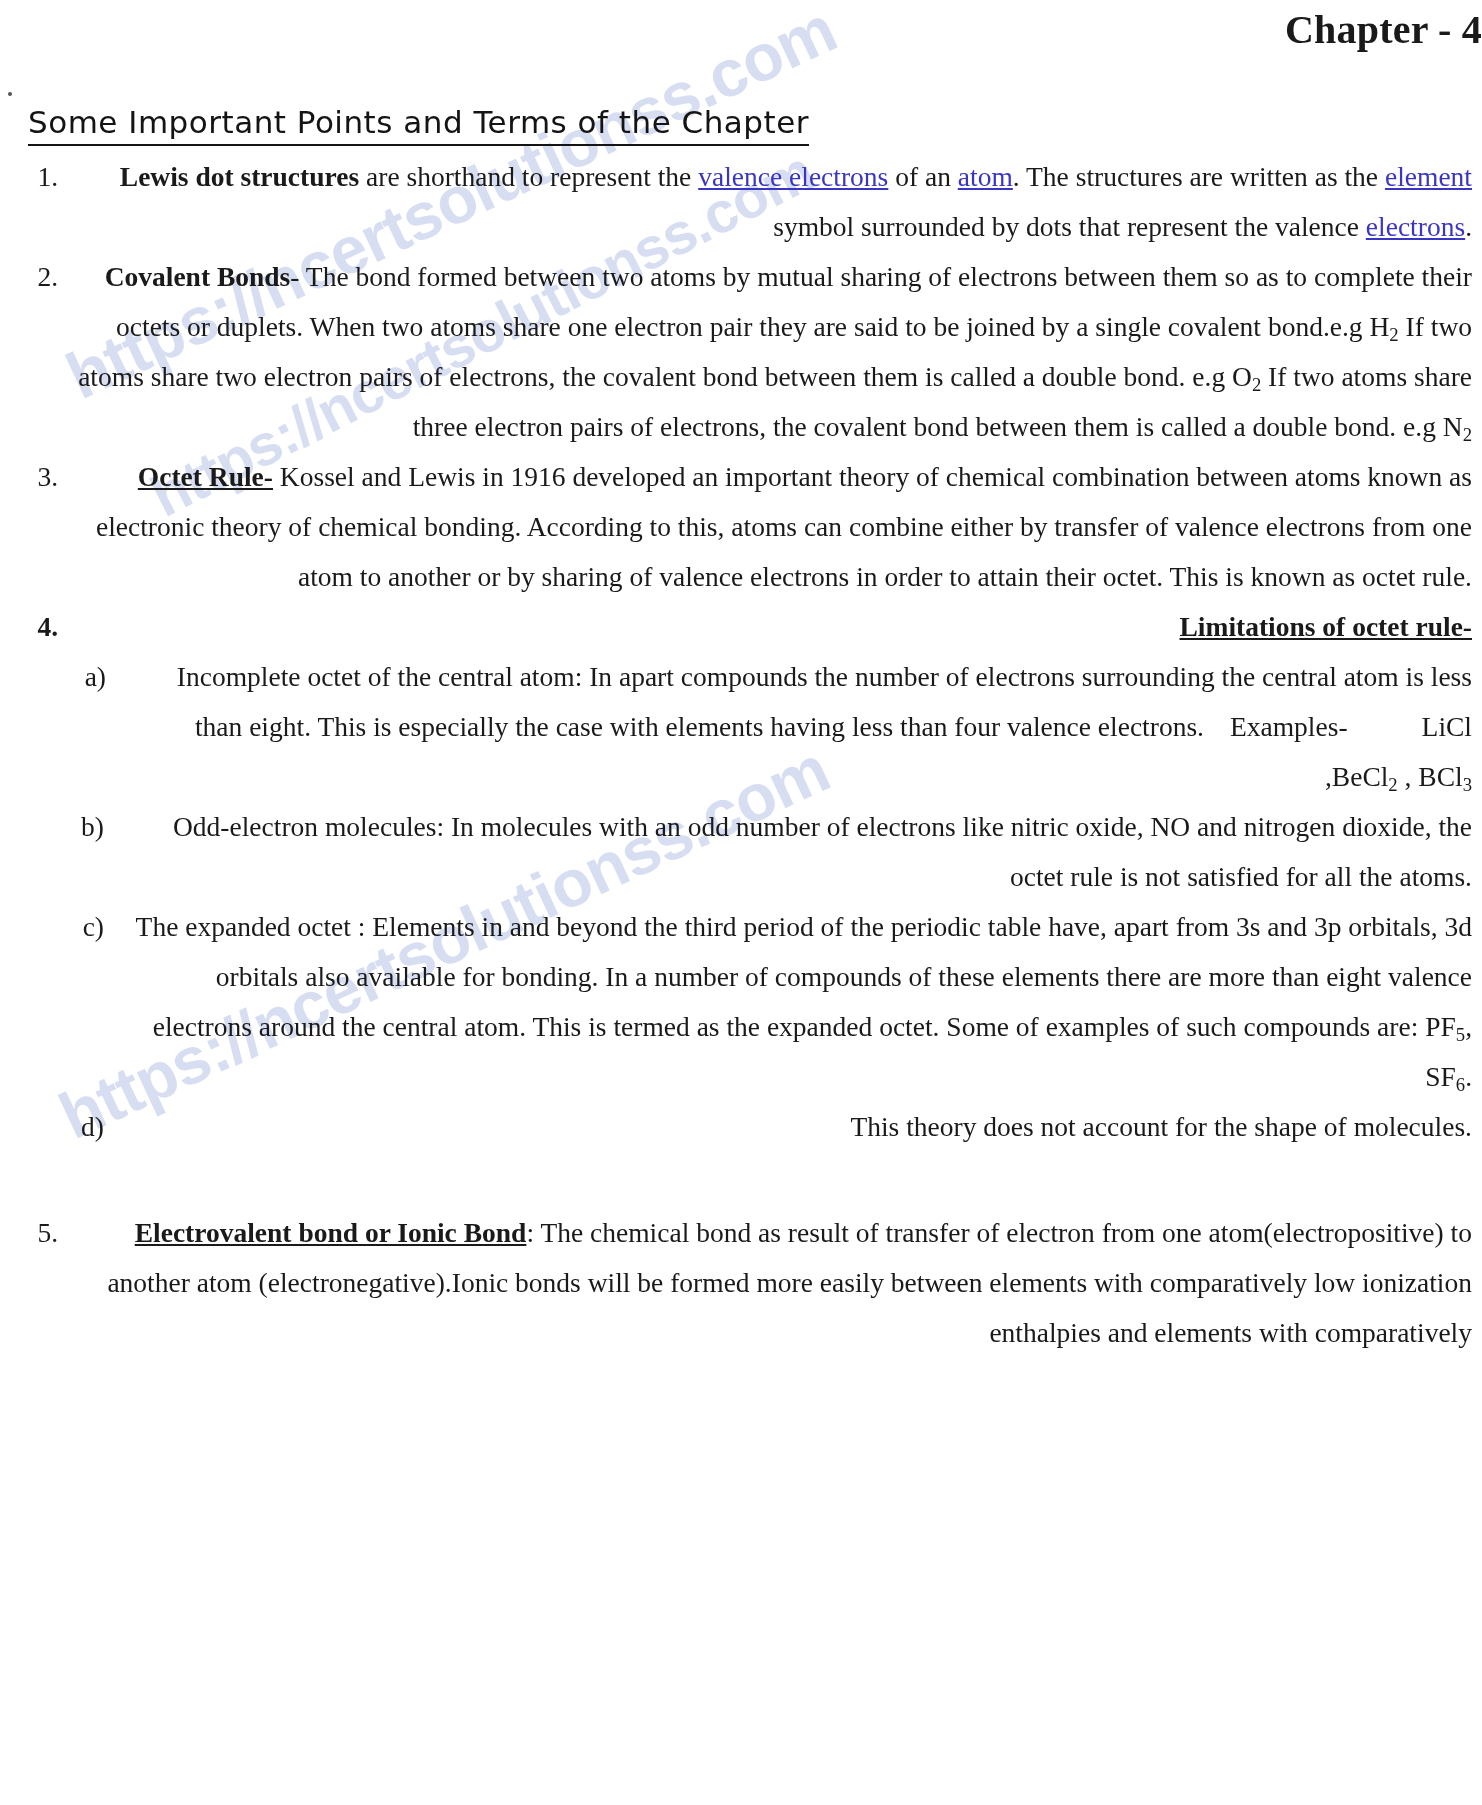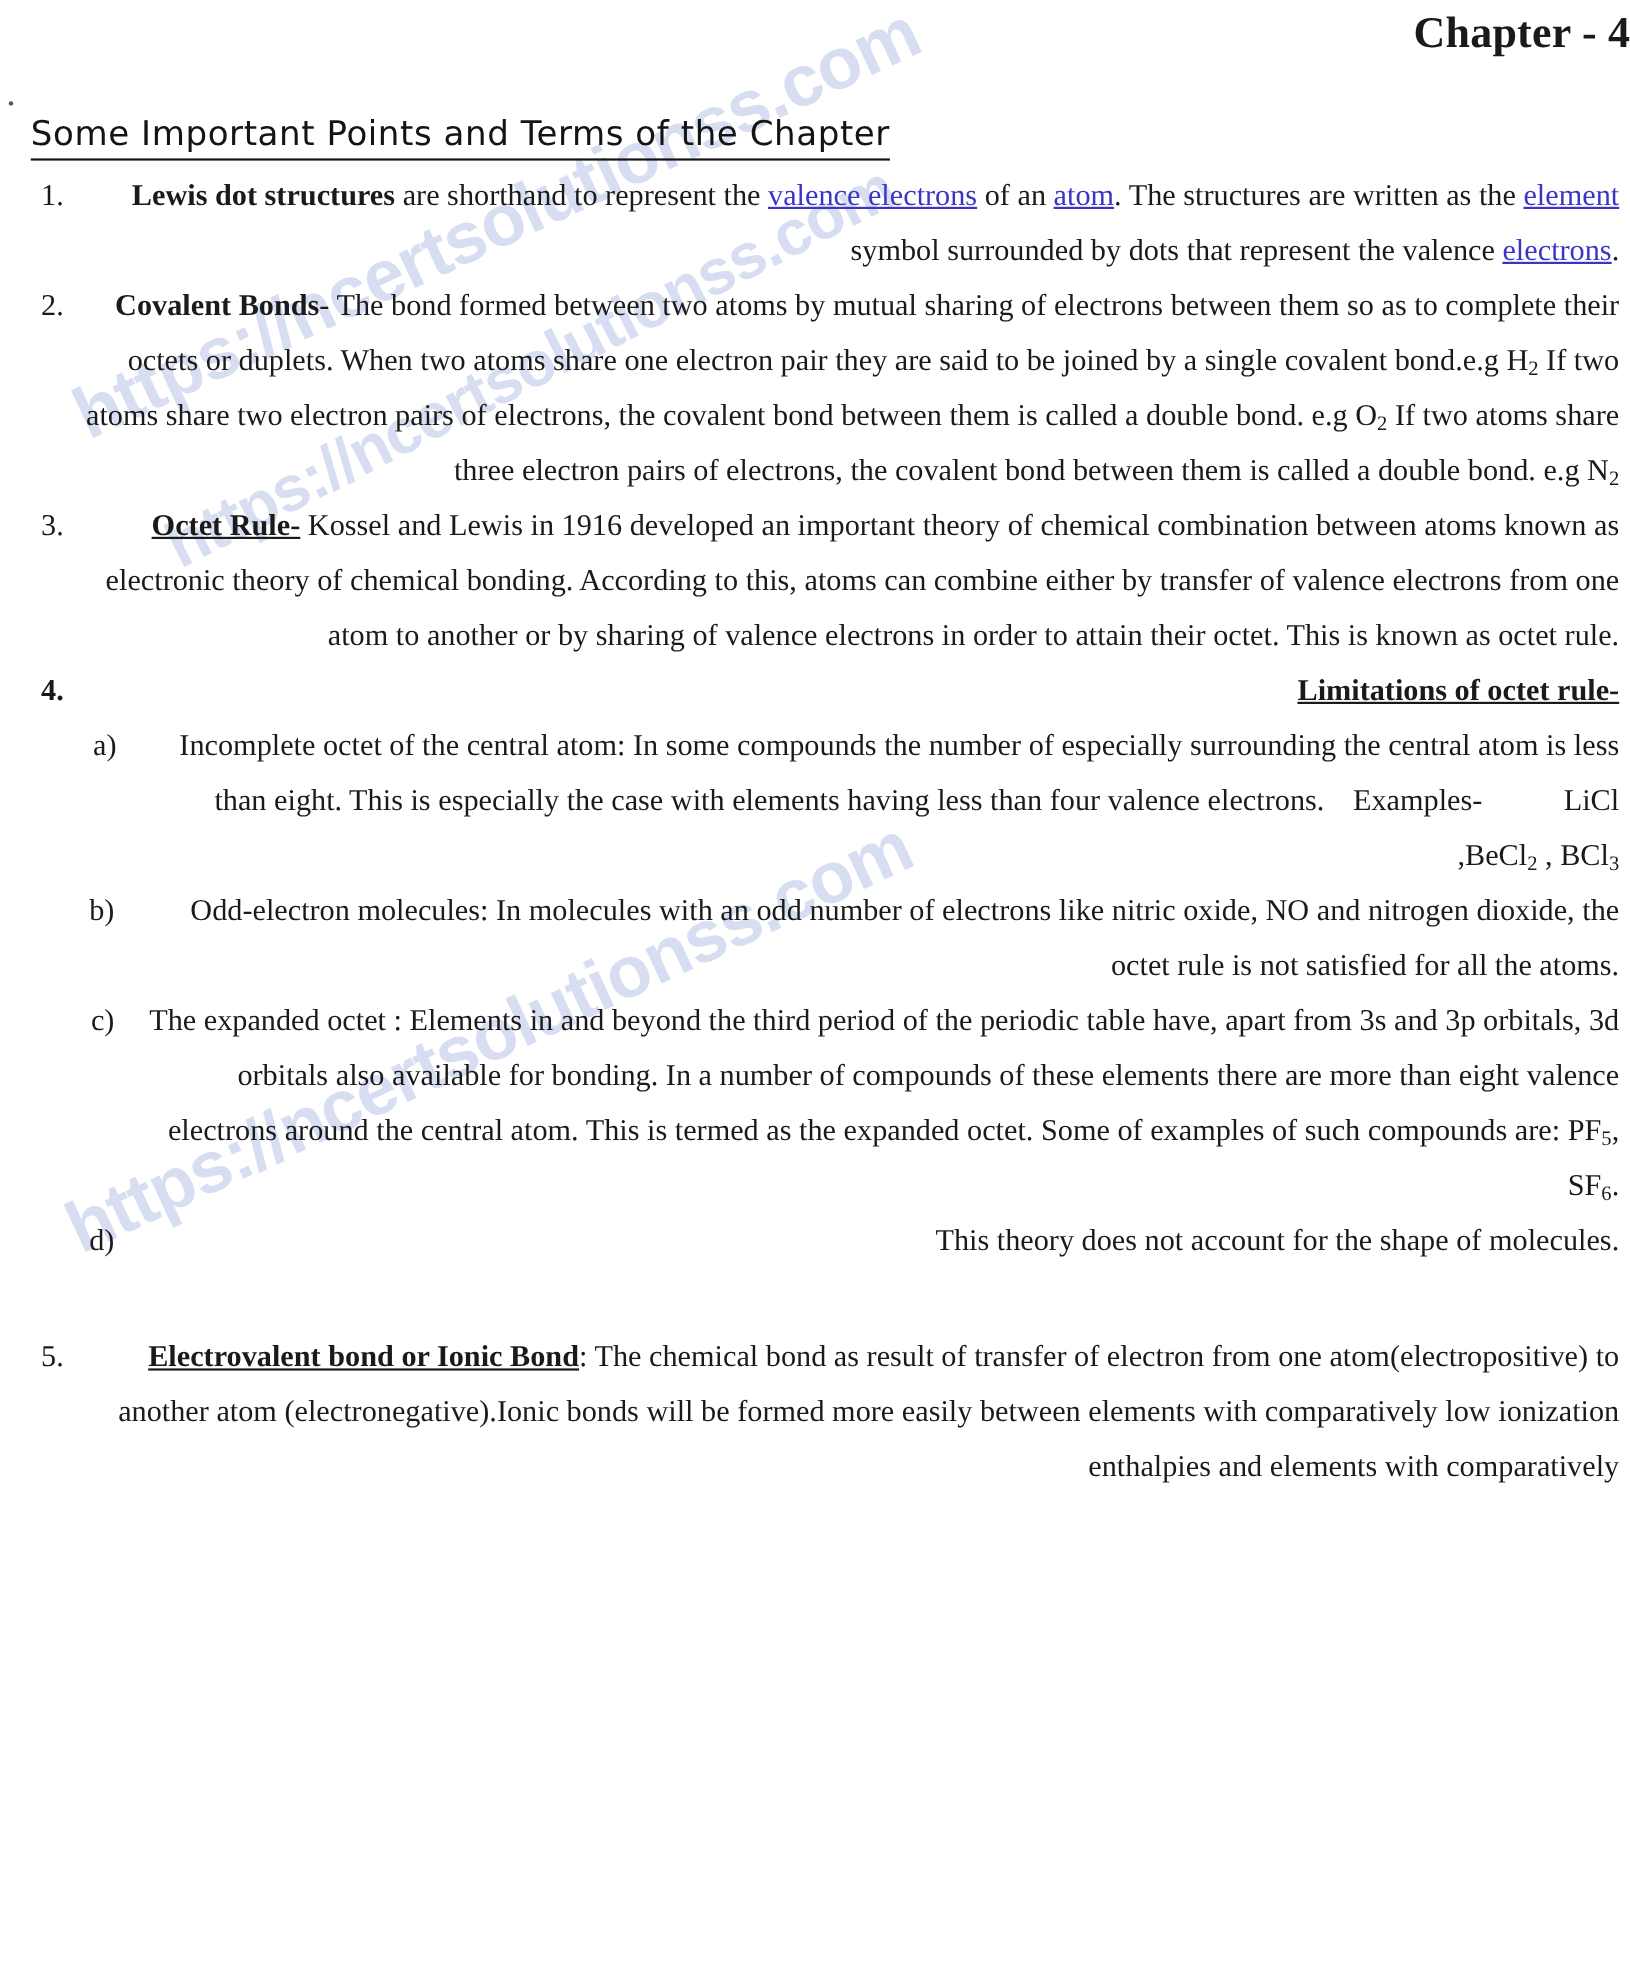--- a/index.html
+++ b/index.html
@@ -171,21 +171,21 @@
 
     <li class="item">
       <span class="marker bold">4.</span>
       <span class="body"><span class="bu">Limitations of octet rule-</span></span>
     </li>
   </ol>
 
   <ol class="sub-list">
     <li class="item indent-2">
       <span class="marker">a)</span>
-      <span class="body"><span>Incomplete octet of the central atom: In some compounds the number of especially surrounding the central atom is less than eight. This is especially the case with elements having less than four valence electrons.</span><span class="gap-sm"></span><span>Examples-</span><span class="gap-lg"></span><span>LiCl ,BeCl</span><sub>2</sub><span> , BCl</span><sub>3</sub></span>
+      <span class="body"><span>Incomplete octet of the central atom: In apart compounds the number of electrons surrounding the central atom is less than eight. This is especially the case with elements having less than four valence electrons.</span><span class="gap-sm"></span><span>Examples-</span><span class="gap-lg"></span><span>LiCl ,BeCl</span><sub>2</sub><span> , BCl</span><sub>3</sub></span>
     </li>
 
     <li class="item indent-3">
       <span class="marker">b)</span>
       <span class="body"><span>Odd-electron molecules:  In molecules with an odd number of electrons like nitric oxide, NO and nitrogen dioxide, the octet rule is not satisfied for all the atoms.</span></span>
     </li>
 
     <li class="item indent-3">
       <span class="marker">c)</span>
       <span class="body"><span>The expanded octet :   Elements in and beyond the third period of the periodic table have, apart from 3s and 3p orbitals, 3d orbitals also available for bonding. In a number of compounds of these elements there are more than eight valence electrons around the central atom. This is termed as the expanded octet.  Some of examples of such compounds are: PF</span><sub>5</sub><span>, SF</span><sub>6</sub><span>.</span></span>

